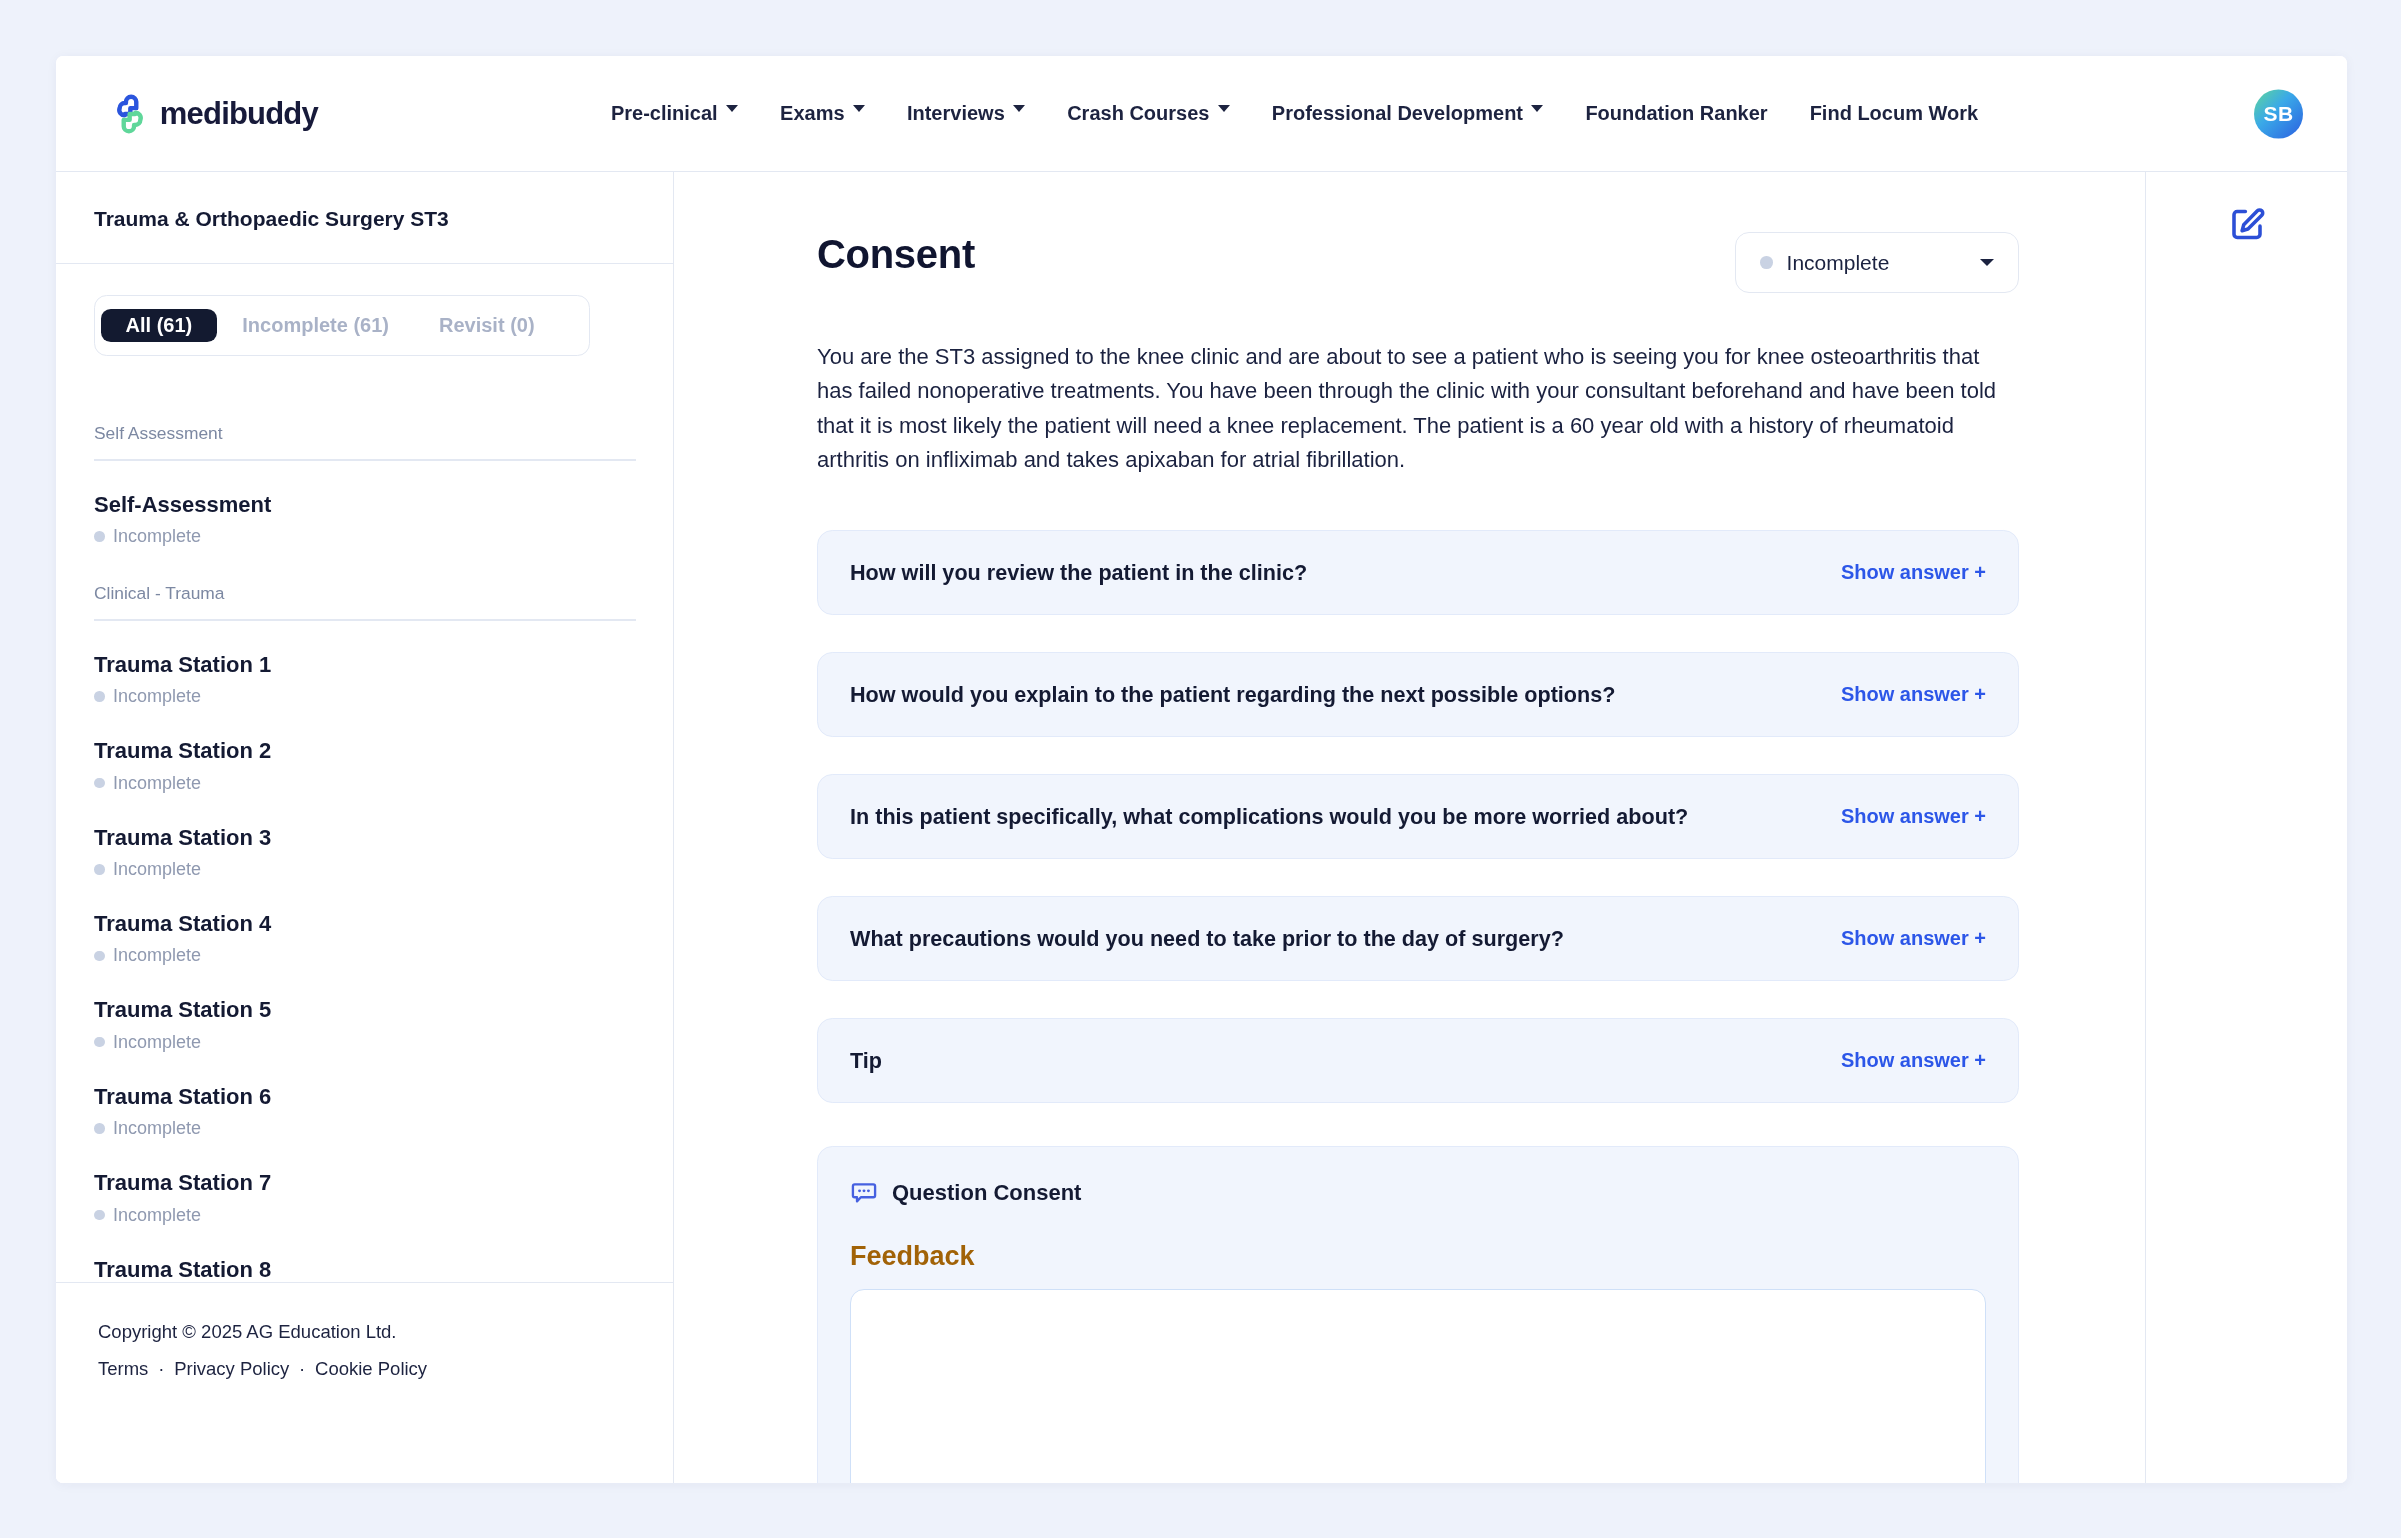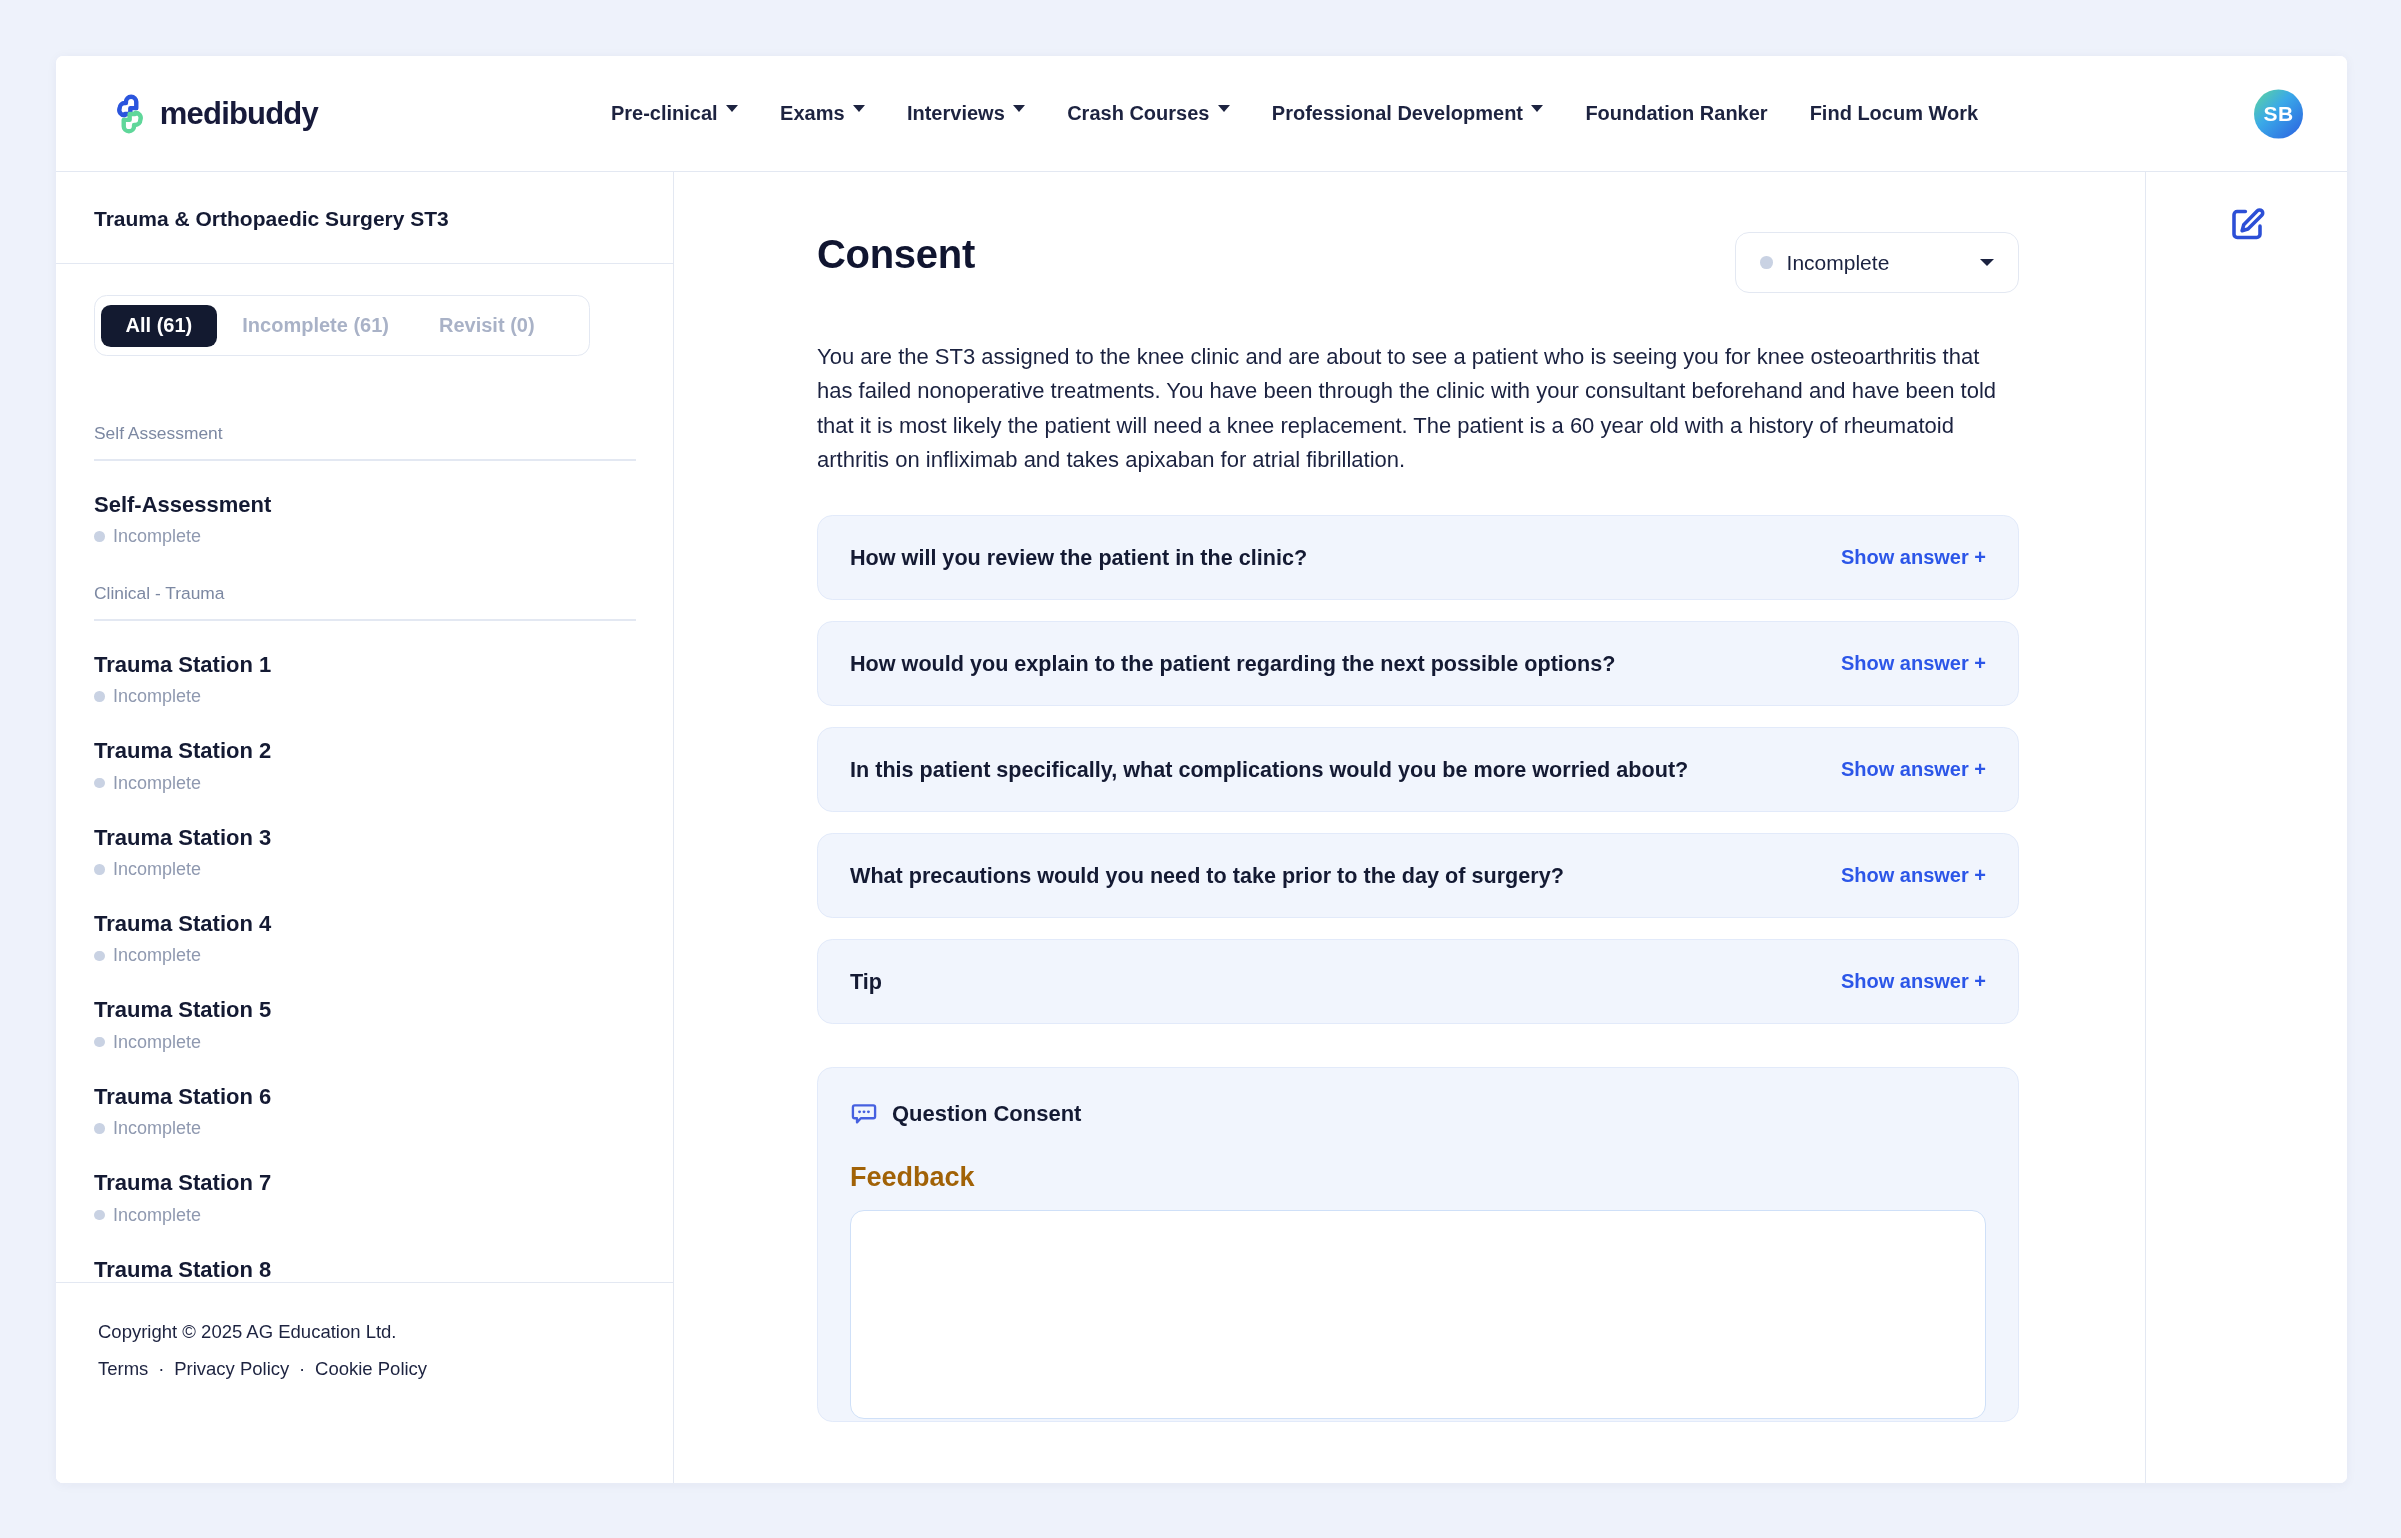--- a/index.html
+++ b/index.html
@@ -64,21 +64,21 @@
   }
   .sb-title-rule { margin-top: 32px; height: 1.4px; background: #e3e8f2; }
 
   .seg {
     margin: 31px 0 0 38px;
     width: 496px; height: 61px;
     border: 1.4px solid #e3e8f2; border-radius: 12.6px;
     display: flex; align-items: center; padding: 5.6px;
   }
   .seg-btn {
-    height: 42px; padding: 0 25px; border-radius: 9.8px;
+    height: 33px; padding: 0 25px; border-radius: 9.8px;
     display: flex; align-items: center; justify-content: center;
     font-size: 20px; font-weight: 700; color: #a9b2c7; cursor: pointer; white-space: nowrap;
   }
   .seg-btn.active { background: #131a30; color: #fff; }
 
   .sb-scroll {
     position: absolute; left: 0; top: 215px; width: 617px; height: 1012px;
     overflow: hidden;
   }
   .sb-fade {
@@ -124,21 +124,21 @@
     width: 0; height: 0;
     border-left: 7px solid transparent; border-right: 7px solid transparent;
     border-top: 7.7px solid #1b2240;
   }
 
   .stem {
     margin-top: 47px; max-width: 1262px;
     font-size: 22px; line-height: 1.56; color: #1b2240;
   }
 
-  .qcards { margin-top: 38px; display: flex; flex-direction: column; gap: 21px; }
+  .qcards { margin-top: 53px; display: flex; flex-direction: column; gap: 37px; }
   .qcard {
     background: #f1f5fd; border: 1.4px solid #e2eafa; border-radius: 15.3px;
     height: 85px; padding: 0 32px;
     display: flex; align-items: center; justify-content: space-between;
     cursor: pointer;
   }
   .qcard-text { font-size: 21.6px; font-weight: 700; color: #141a33; }
   .qcard-link { font-size: 20px; font-weight: 700; color: #2c56e8; white-space: nowrap; cursor: pointer; }
 
   .feedback {

